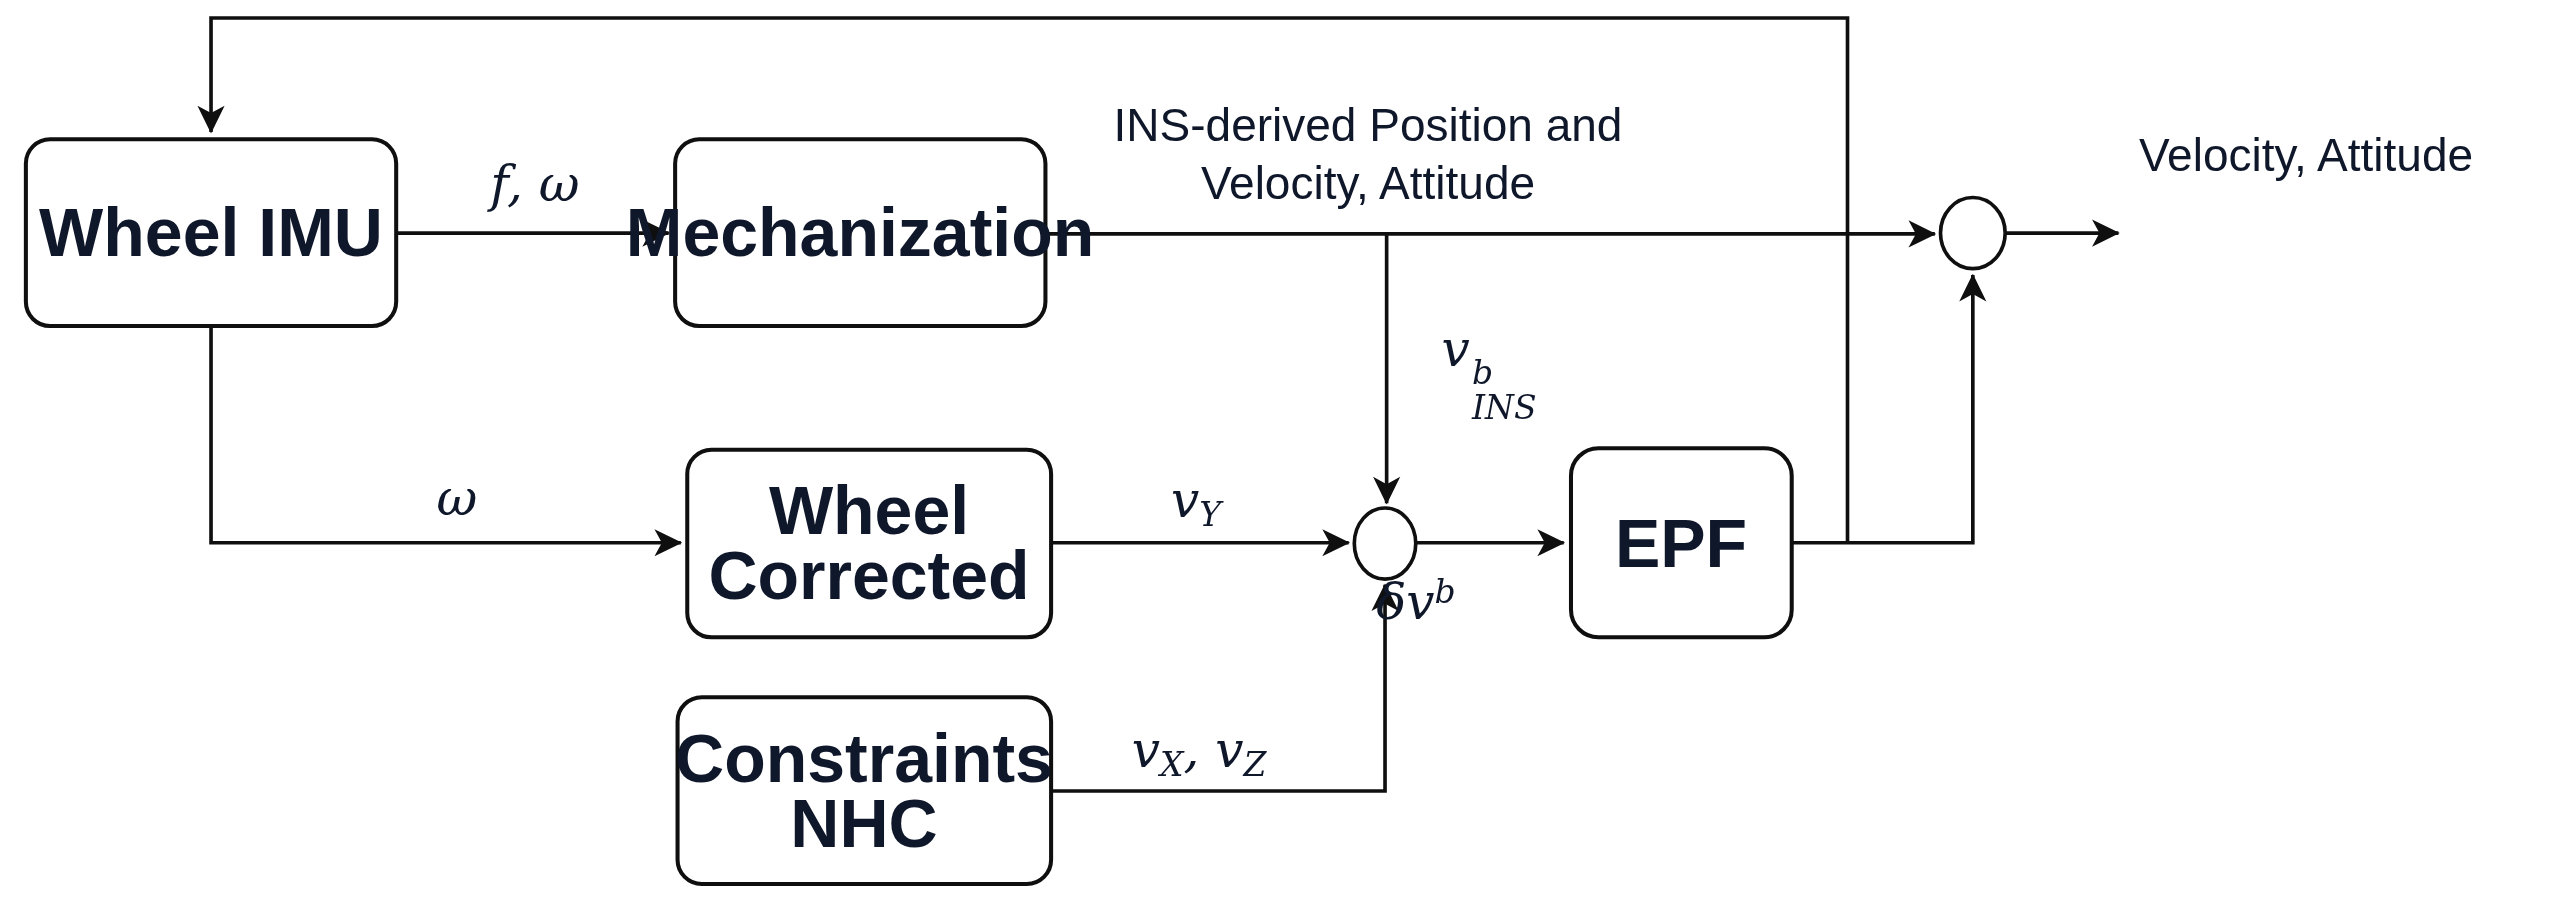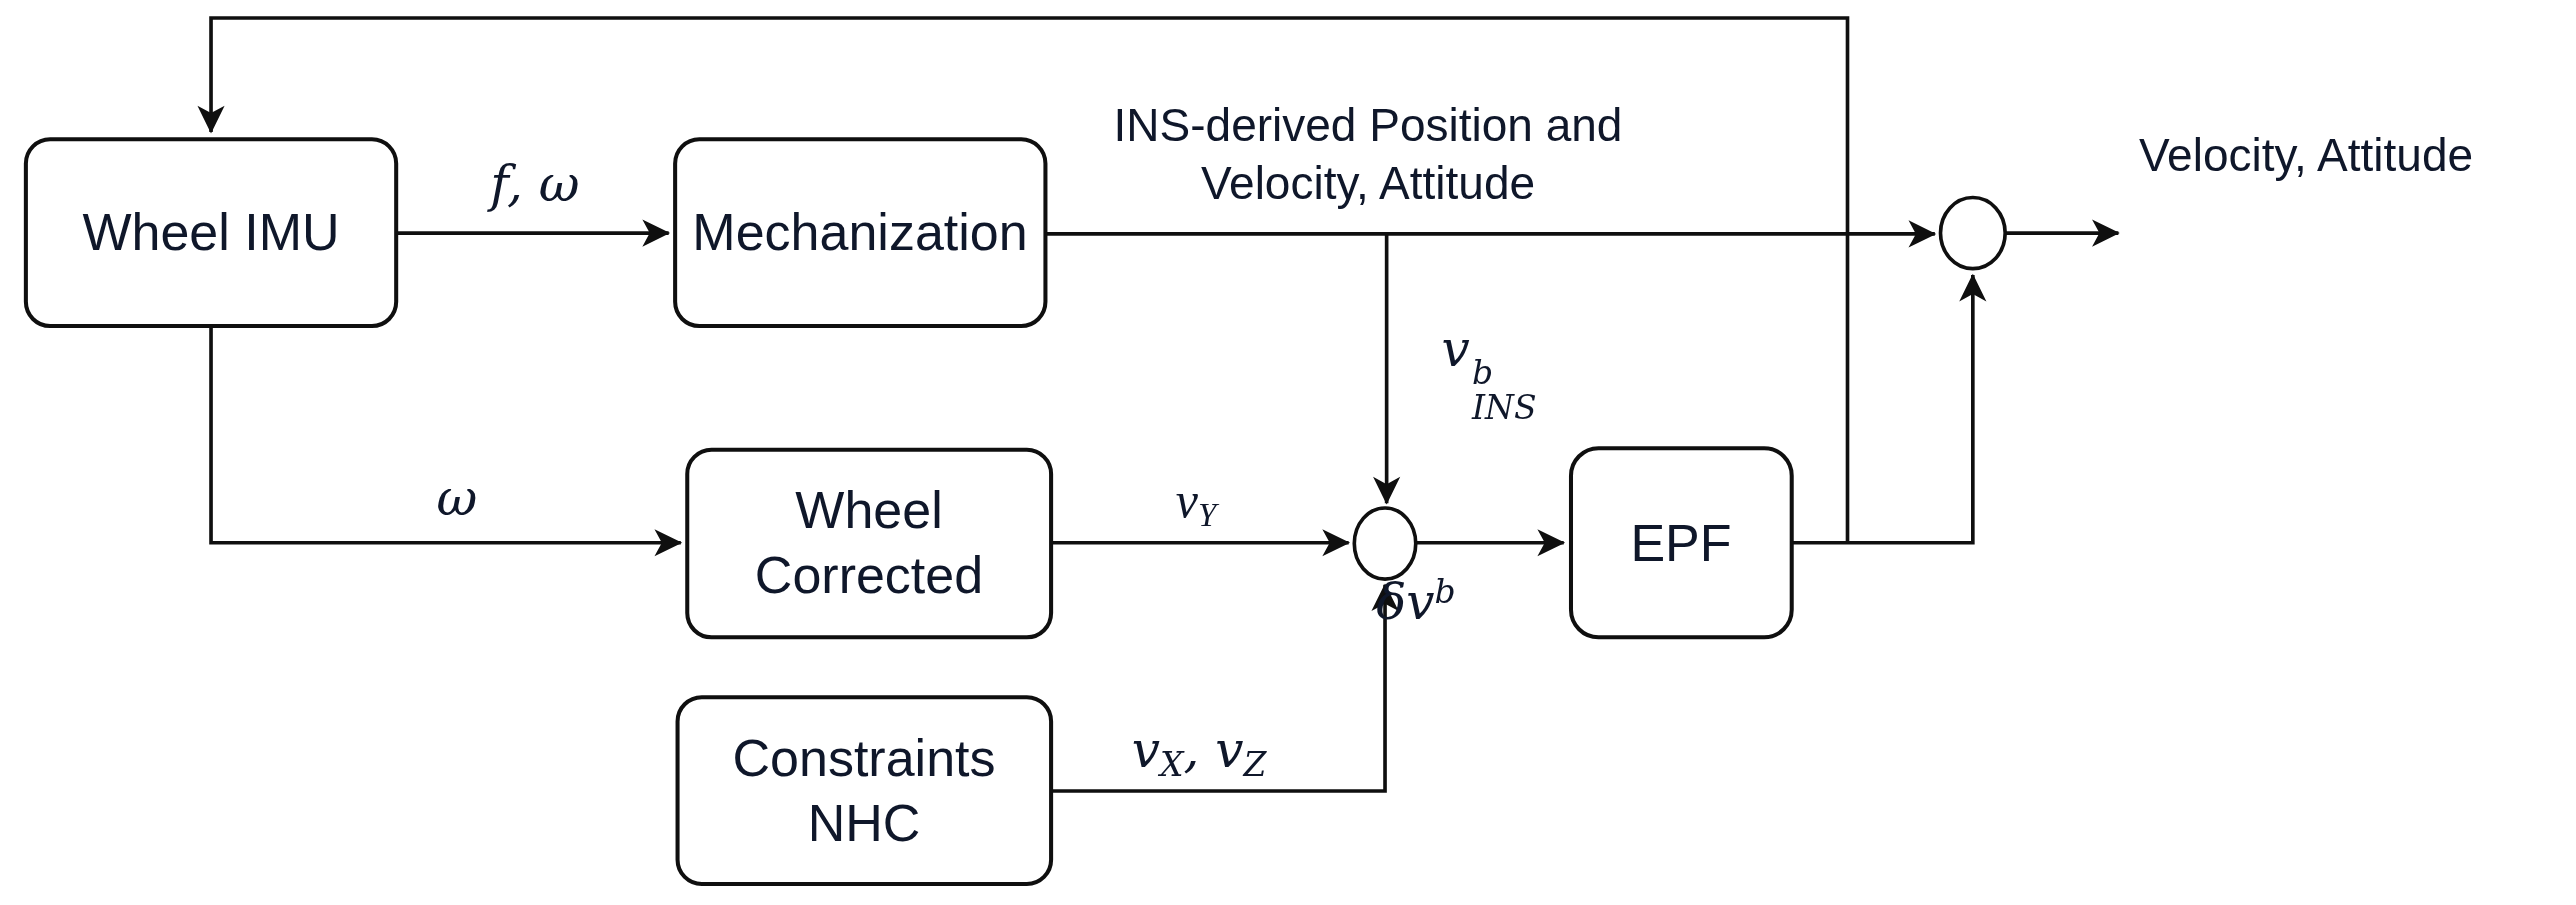--- a/index.html
+++ b/index.html
@@ -23,23 +23,23 @@
     height: 906px;
   }
   .lbl {
     position: absolute;
     transform: translate(-50%, -50%);
     text-align: center;
     white-space: nowrap;
     color: #0f172a;
   }
   .box-label {
-    font-size: 52px;
+    font-size: 68px;
     line-height: 65px;
-    font-weight: 400;
+    font-weight: 700;
   }
   .annot {
     font-size: 46px;
     line-height: 58px;
     font-weight: 400;
   }
   .math {
     font-family: "DejaVu Serif", serif;
     font-style: italic;
     font-size: 50px;
@@ -131,21 +131,21 @@
 
   <div class="lbl annot" style="left:2306px; top:155px;">
     <div>Velocity, Attitude</div>
   </div>
 
 
   <div class="lbl math" style="left:522px; top:184px;margin-left:13px;">f, ω</div>
 
   <div class="lbl math" style="left:457px; top:498px;">ω</div>
 
-  <div class="lbl math" style="left:1196px; top:500px;font-family:Liberation Serif, serif;">
+  <div class="lbl math" style="left:1196px; top:500px;">
     <span>v</span><sub>Y</sub>
   </div>
 
   <div class="lbl math" style="left:1199px; top:750px;">
     <span>v</span><sub>X</sub><span>, </span><span>v</span><sub>Z</sub>
   </div>
 
   <div class="lbl math" style="left:1489px; top:375px;">
     <span>v</span><span class="mstack">
         <span>b</span>

